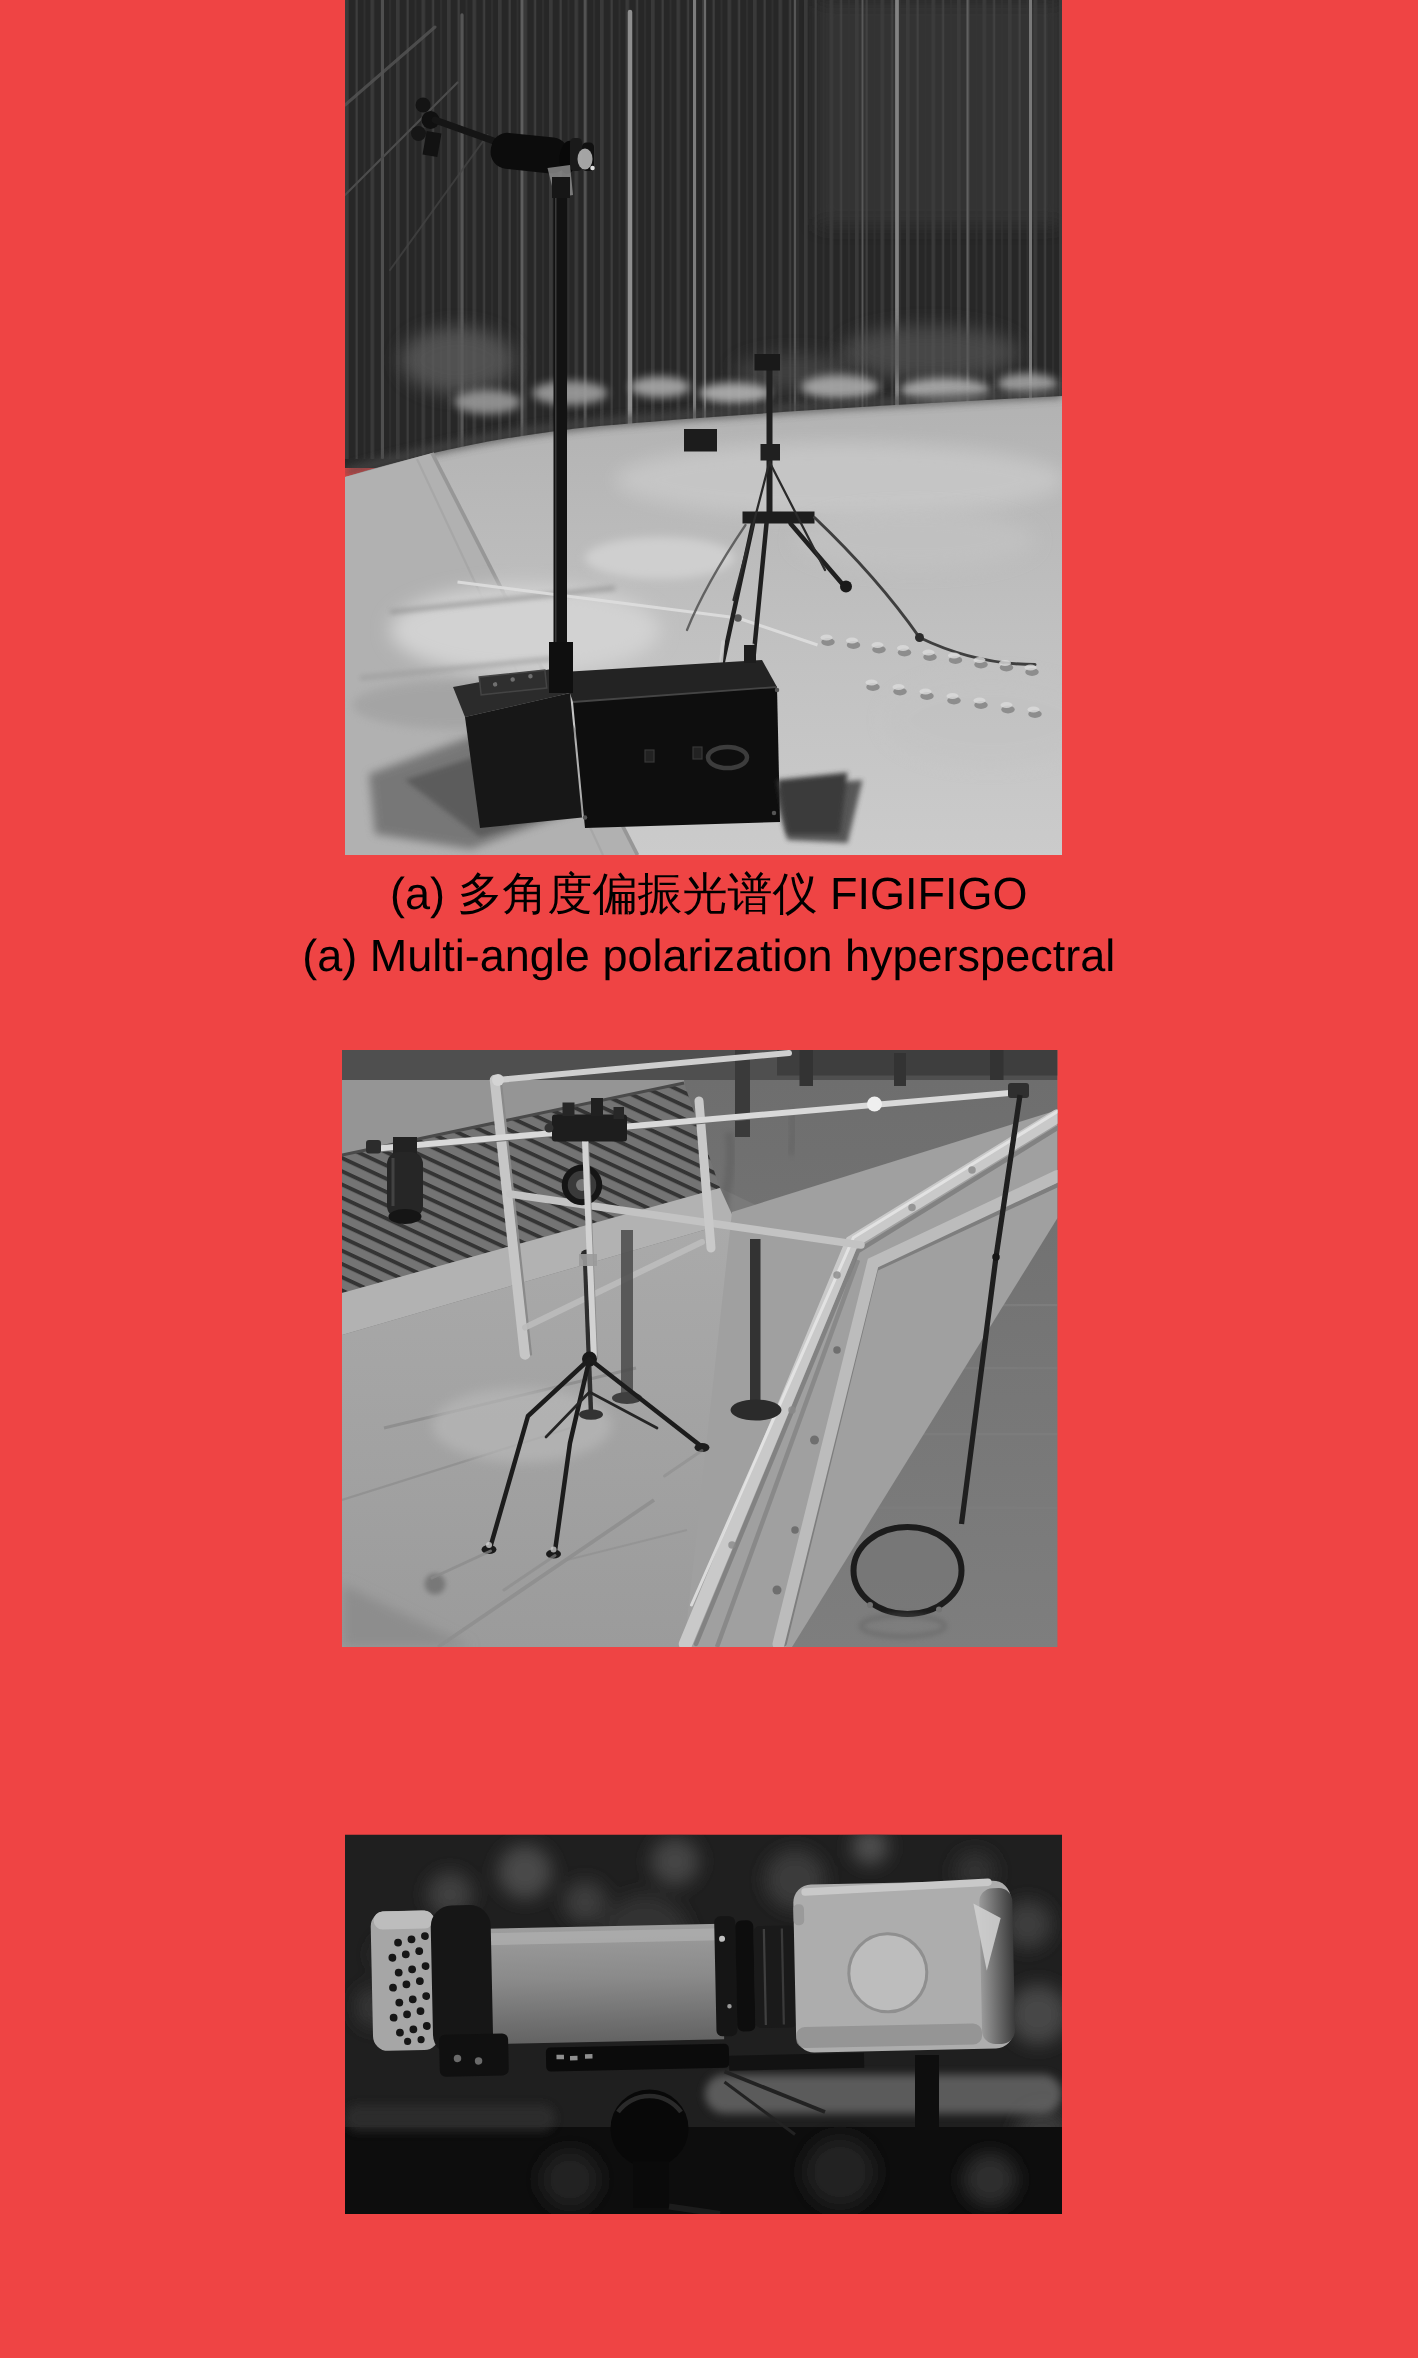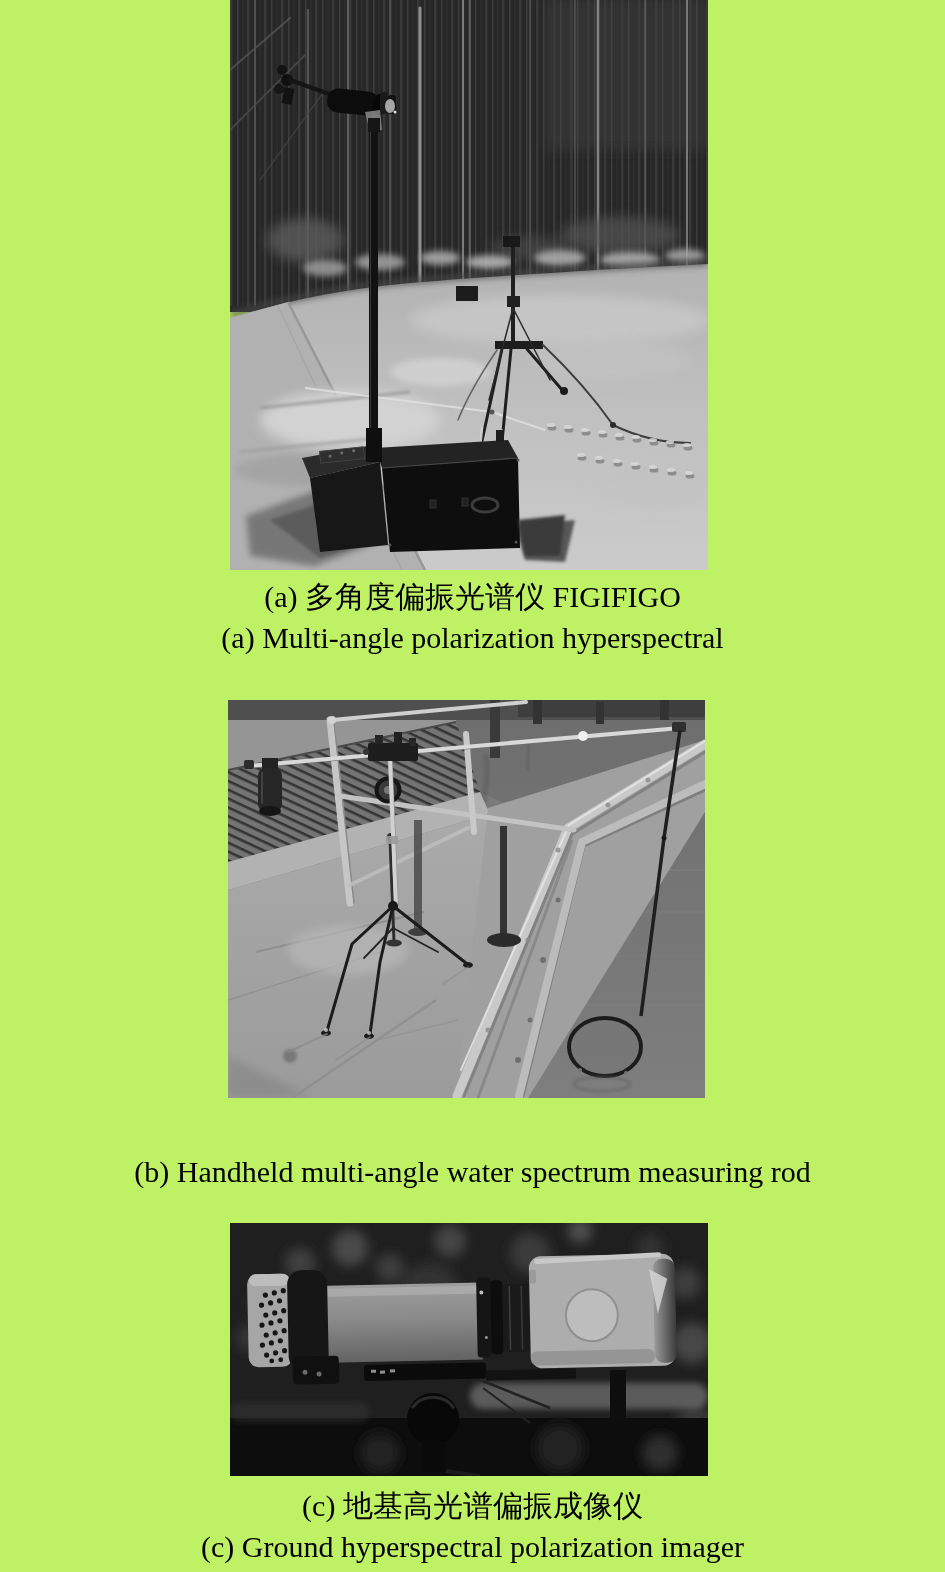--- a/index.html
+++ b/index.html
@@ -1,17 +1,17 @@
 <!DOCTYPE html>
 <html><head>
 <meta charset="utf-8">
 <style>
   html,body{margin:0;padding:0;background:#ffffff;}
-  #page{position:relative;width:945px;height:1572px;background:#bef264;overflow:hidden;
-        font-family:Liberation Serif, serif;color:#000;}
+  #page{position:relative;width:945px;height:1572px;background:#ef4444;overflow:hidden;
+        font-family:Liberation Sans, sans-serif;color:#000;}
   .photo{position:absolute;display:block;}
   .cap{position:absolute;left:0;width:945px;text-align:center;font-size:30px;line-height:40px;
        color:#000;white-space:nowrap;}
 </style>
 </head>
 <body>
 
 <div id="page">
 
   <svg class="photo" style="left:230px;top:0px" width="478" height="570" viewBox="0 0 478 570" role="img">
@@ -355,21 +355,20 @@
     <g>
       <path d="M452,30 L436,138 L413,316" stroke="#1f1f1f" stroke-width="3.5" fill="none"></path>
       <circle cx="436" cy="138" r="2.5" fill="#161616"></circle>
       <ellipse cx="377" cy="347" rx="36" ry="29" fill="#6f6f6f" fill-opacity="0.35" stroke="#1c1c1c" stroke-width="4"></ellipse>
       <circle cx="352" cy="370" r="2" fill="#747474"></circle>
         <circle cx="398" cy="373" r="2" fill="#747474"></circle>
       <ellipse cx="374" cy="384" rx="28" ry="7" fill="none" stroke="#5d5d5d" stroke-width="2.5" opacity="0.55" filter="url(#c2)"></ellipse>
     </g>
   </svg>
 
-  <div class="cap" style="top:1152px">(b) Handheld multi-angle water spectrum measuring rod</div>
 
   <svg class="photo" style="left:230px;top:1223px" width="478" height="253" viewBox="0 0 478 253" role="img">
     <defs>
       <linearGradient id="cylG" x1="0" y1="0" x2="0" y2="1">
         <stop offset="0" stop-color="#9d9d9d"></stop>
           <stop offset="0.45" stop-color="#8a8a8a"></stop>
           <stop offset="1" stop-color="#636363"></stop>
       </linearGradient>
       <linearGradient id="endG" x1="0" y1="0" x2="1" y2="0">
         <stop offset="0" stop-color="#9a9a9a"></stop>
@@ -475,16 +474,14 @@
       <circle cx="203" cy="196" r="26" fill="#080808"></circle>
       <path d="M182,185 A26,26 0 0 1 224,185" stroke="#2a2a2a" stroke-width="3" fill="none"></path>
       <rect x="192" y="218" width="24" height="31" fill="#0a0a0a"></rect>
       <rect x="380" y="147" width="16" height="50" fill="#0e0e0e"></rect>
       <line x1="253" y1="158" x2="320" y2="185" stroke="#222222" stroke-width="2.5"></line>
       <line x1="253" y1="165" x2="300" y2="200" stroke="#222222" stroke-width="2"></line>
       <line x1="216" y1="248" x2="250" y2="253" stroke="#1c1c1c" stroke-width="4"></line>
     </g>
   </svg>
 
-  <div class="cap" style="top:1486px">(c) 地基高光谱偏振成像仪</div>
-  <div class="cap" style="top:1527px">(c) Ground hyperspectral polarization imager</div>
 
 </div>
 
 </body></html>

